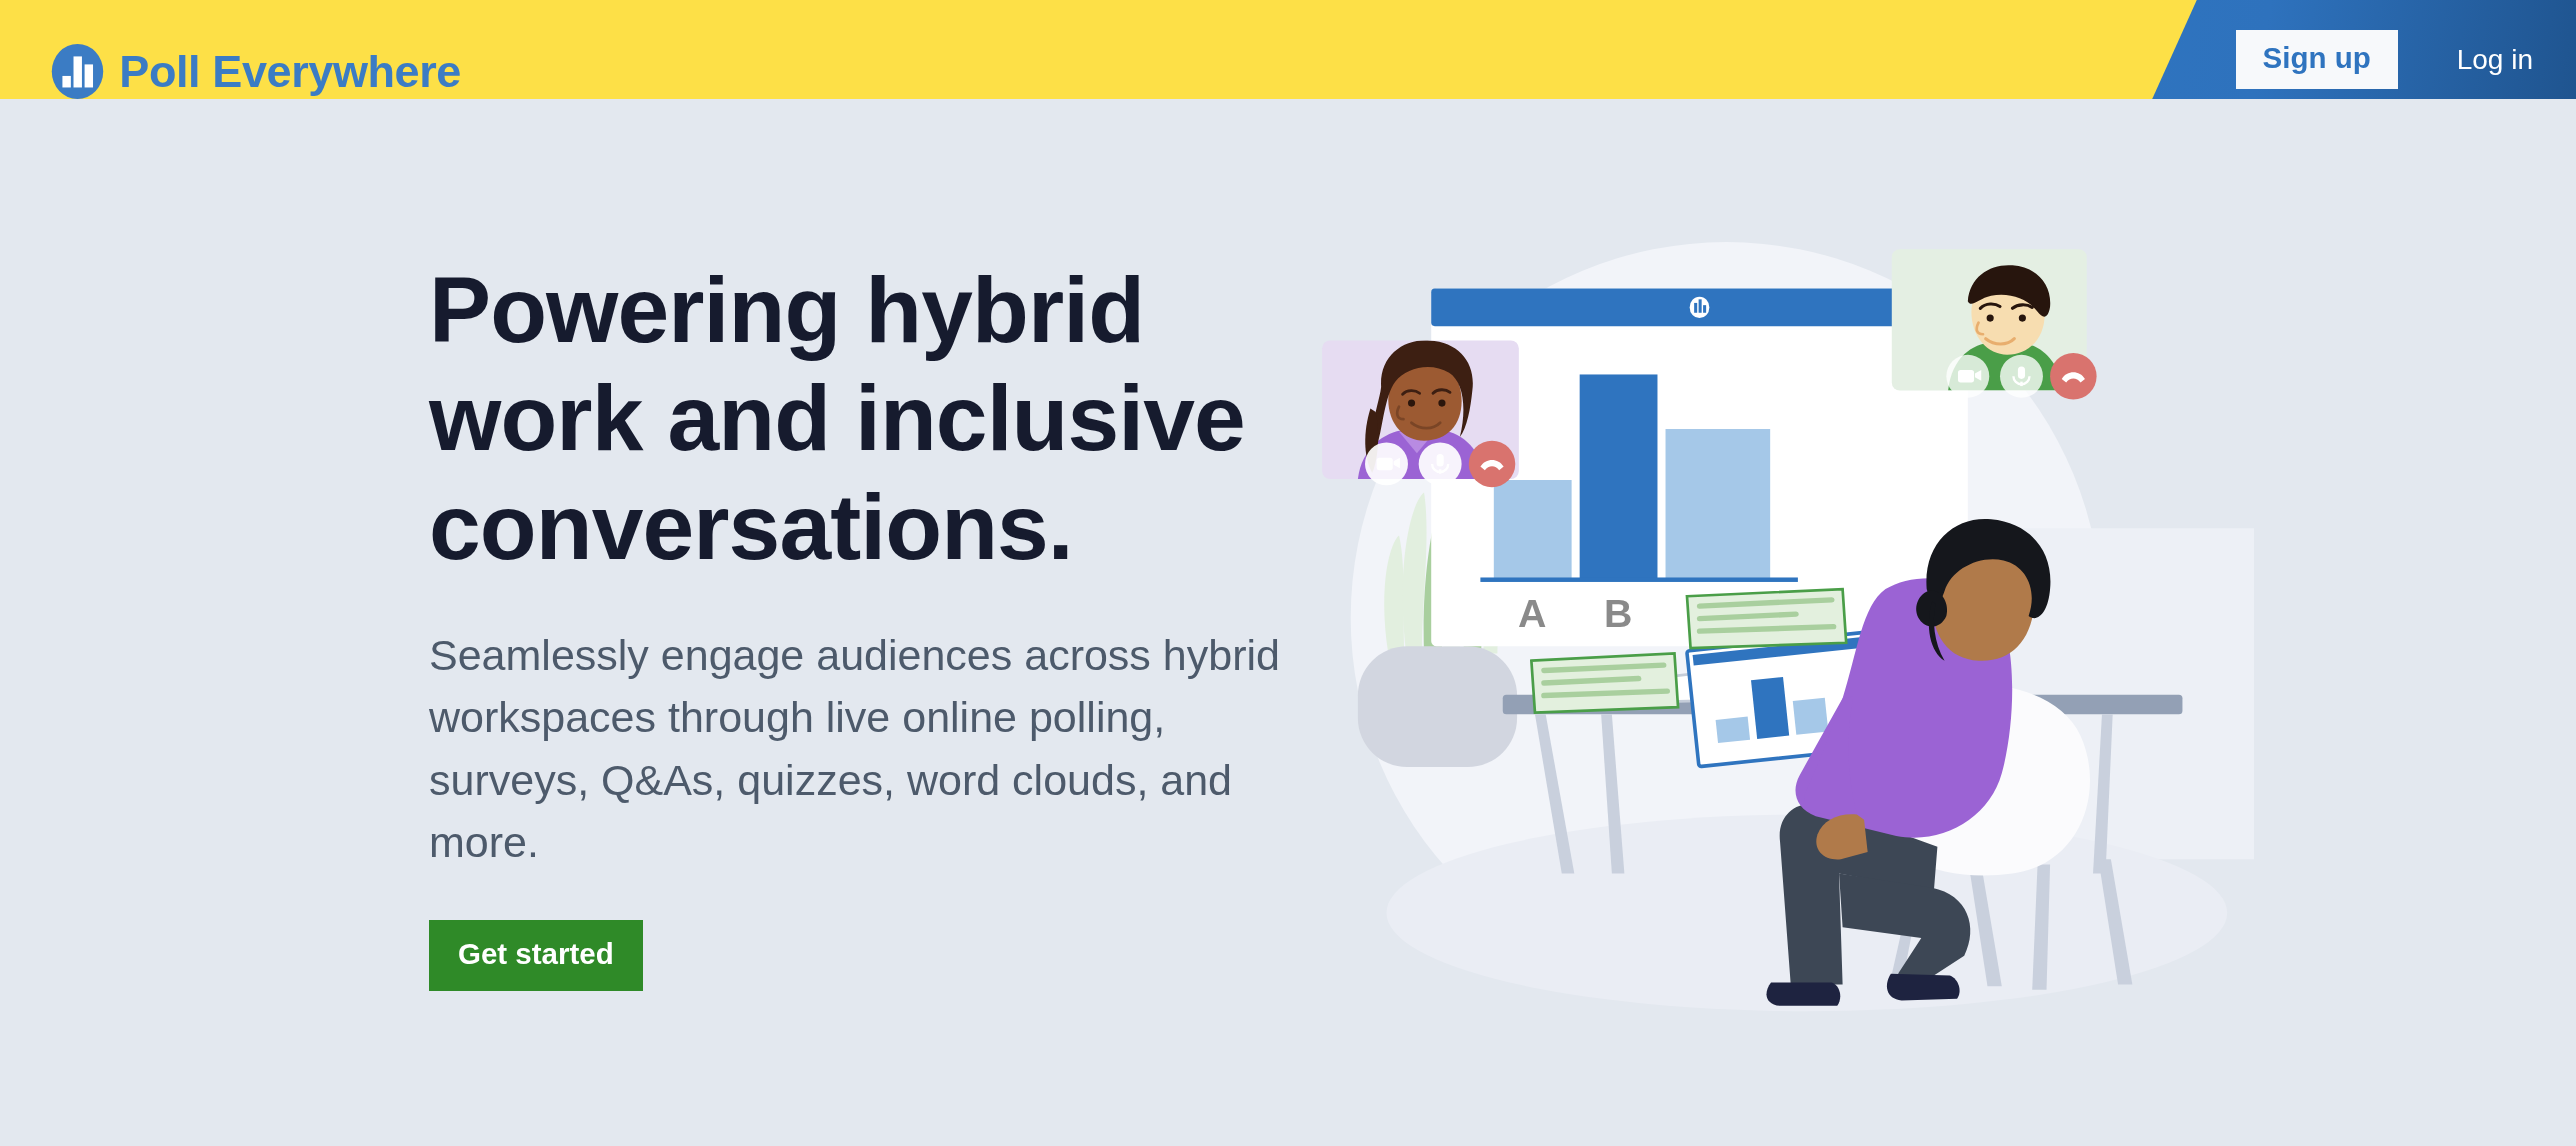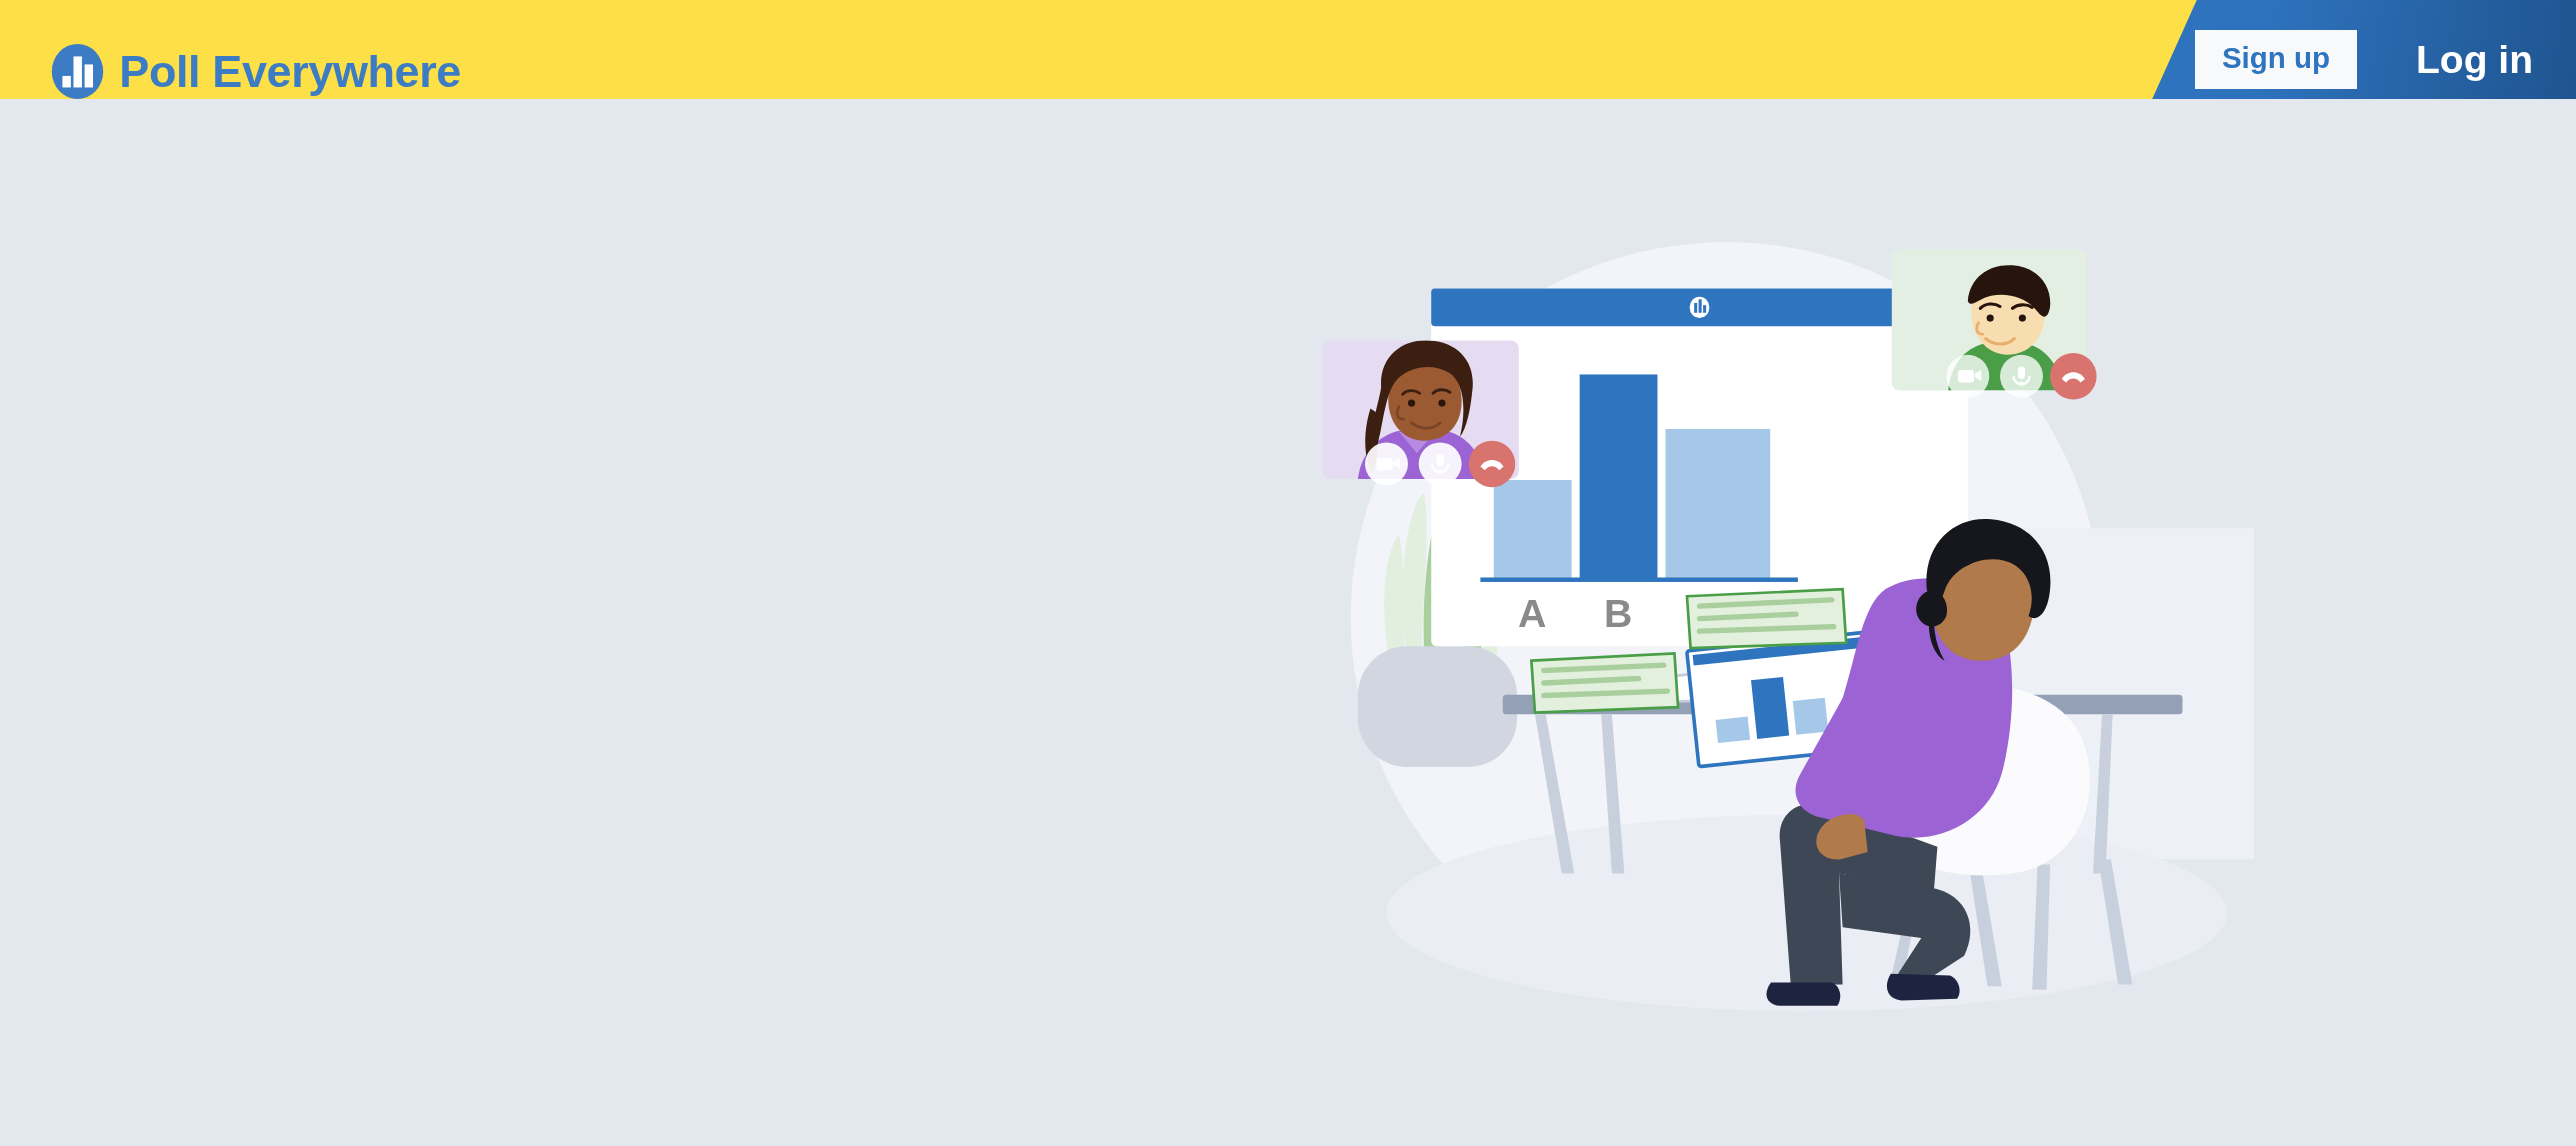--- a/index.html
+++ b/index.html
@@ -73,21 +73,21 @@
     font-size: 29.5px; font-weight: 700;
     padding: 11.6px 27px 14.3px;
     border: none;
     cursor: pointer;
     font-family: inherit;
     line-height: 1.1;
     white-space: nowrap;
   }
   .login-link {
     color: #ffffff;
-    font-size: 39px; font-weight: 700;
+    font-size: 28px; font-weight: 400;
     margin-left: 43px;
     text-decoration: none;
     white-space: nowrap;
     cursor: pointer;
   }
 
   
   .hero {
     position: relative;
     width: 2576px; height: 1028px;
@@ -155,20 +155,25 @@
 
   <div class="auth-panel">
     <button class="signup-btn">Sign up</button>
     <a class="login-link" href="#">Log in</a>
   </div>
 
 </header>
 
 <section class="hero">
 
+  <div class="hero-copy">
+    <h1 class="hero-title">Powering hybrid work and inclusive conversations.</h1>
+    <p class="hero-sub">Seamlessly engage audiences across hybrid workspaces through live online polling, surveys, Q&amp;As, quizzes, word clouds, and more.</p>
+    <button class="cta-btn">Get started</button>
+  </div>
 
   <div class="illus">
     <svg viewBox="0 0 1060 940" aria-hidden="true">
 
       <circle cx="470" cy="430" r="420" fill="#f2f4f9"></circle>
       <path d="M770 330 L1060 330 L1060 700 L680 700 Z" fill="#edf0f6"></path>
       <ellipse cx="560" cy="760" rx="470" ry="110" fill="#eaedf4"></ellipse>
 
       <g>
         <path d="M92 470 C 80 390, 95 345, 104 338 C 112 372, 108 430, 110 470 Z" fill="#e2efdf"></path>

